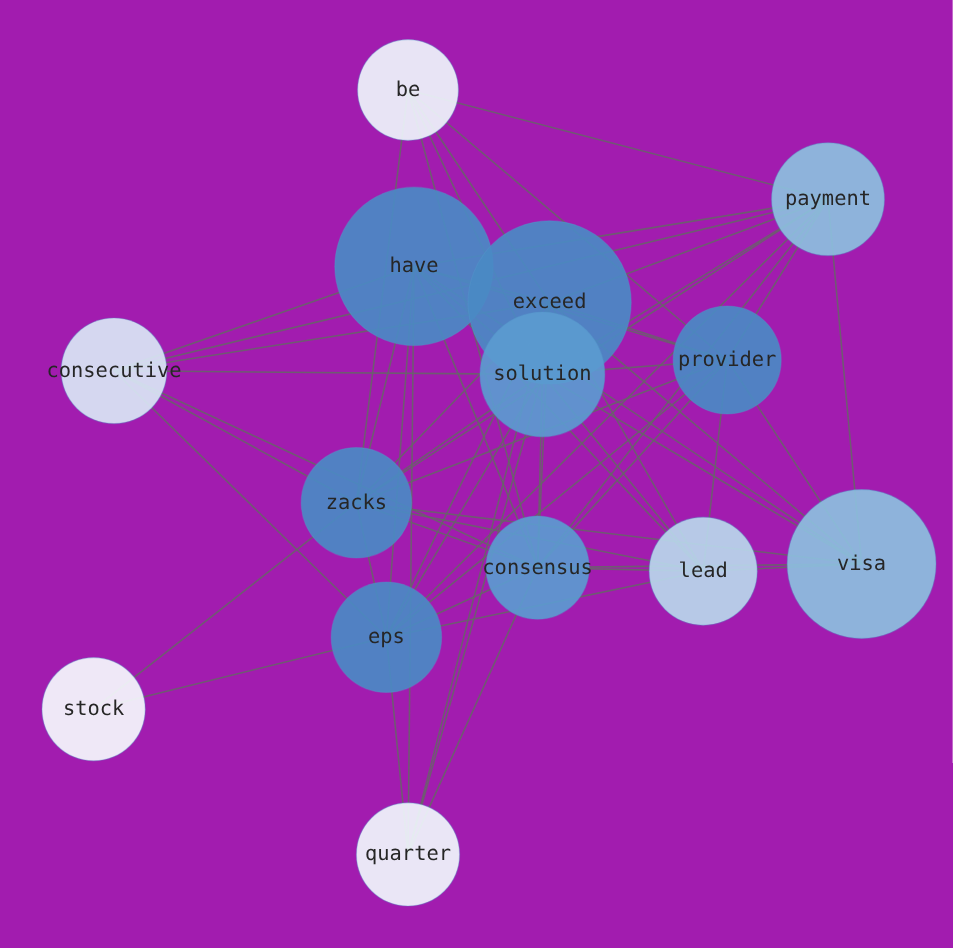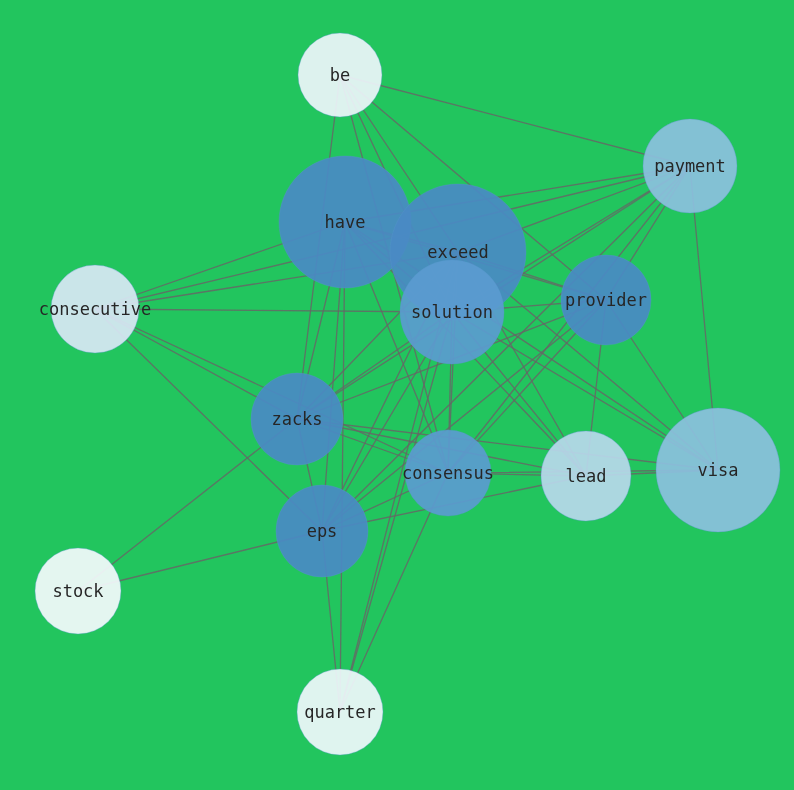--- a/index.html
+++ b/index.html
@@ -7,21 +7,21 @@
     padding: 0;
     background: #ffffff;
   }
   body {
     font-family: "DejaVu Sans Mono", "Liberation Mono", monospace;
   }
   #graph-canvas {
     position: relative;
     width: 794px;
     height: 790px;
-    background: #22c55e;
+    background: #a21caf;
     overflow: hidden;
   }
   #graph-svg {
     position: absolute;
     top: 0;
     left: 0;
     width: 794px;
     height: 790px;
   }
   .node-label {

